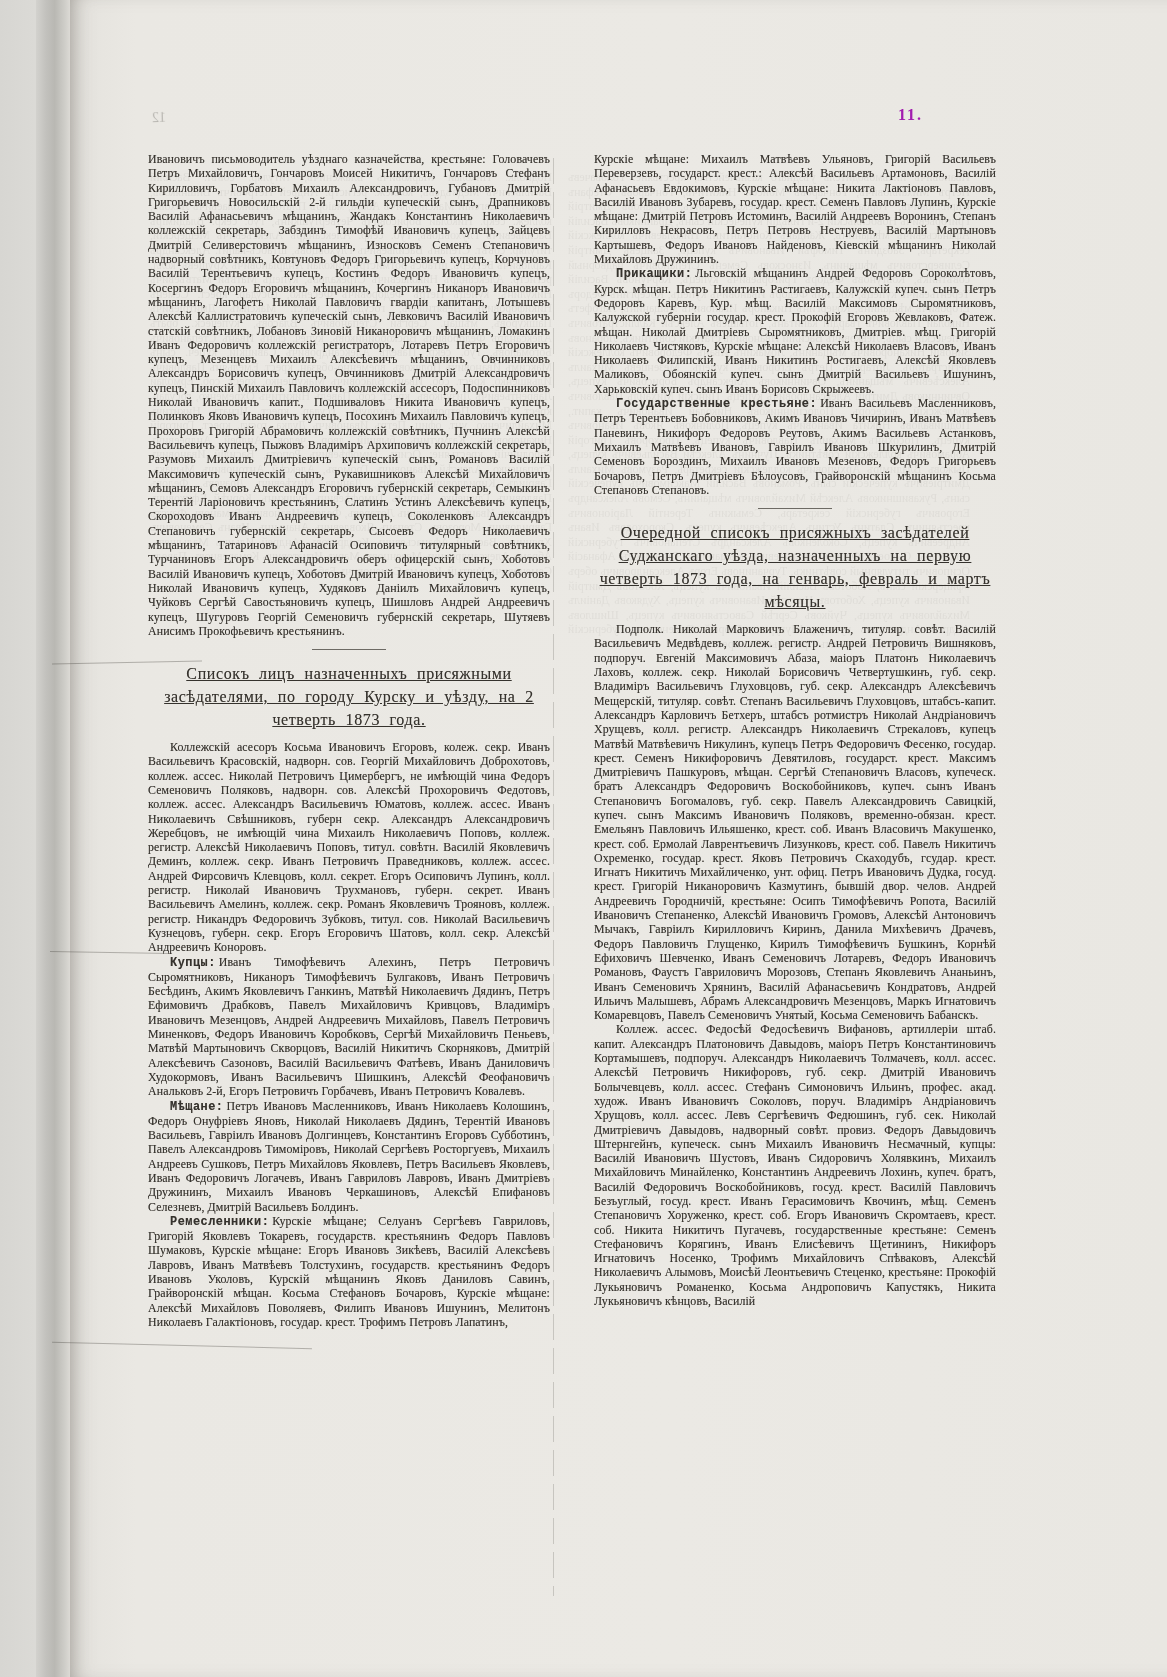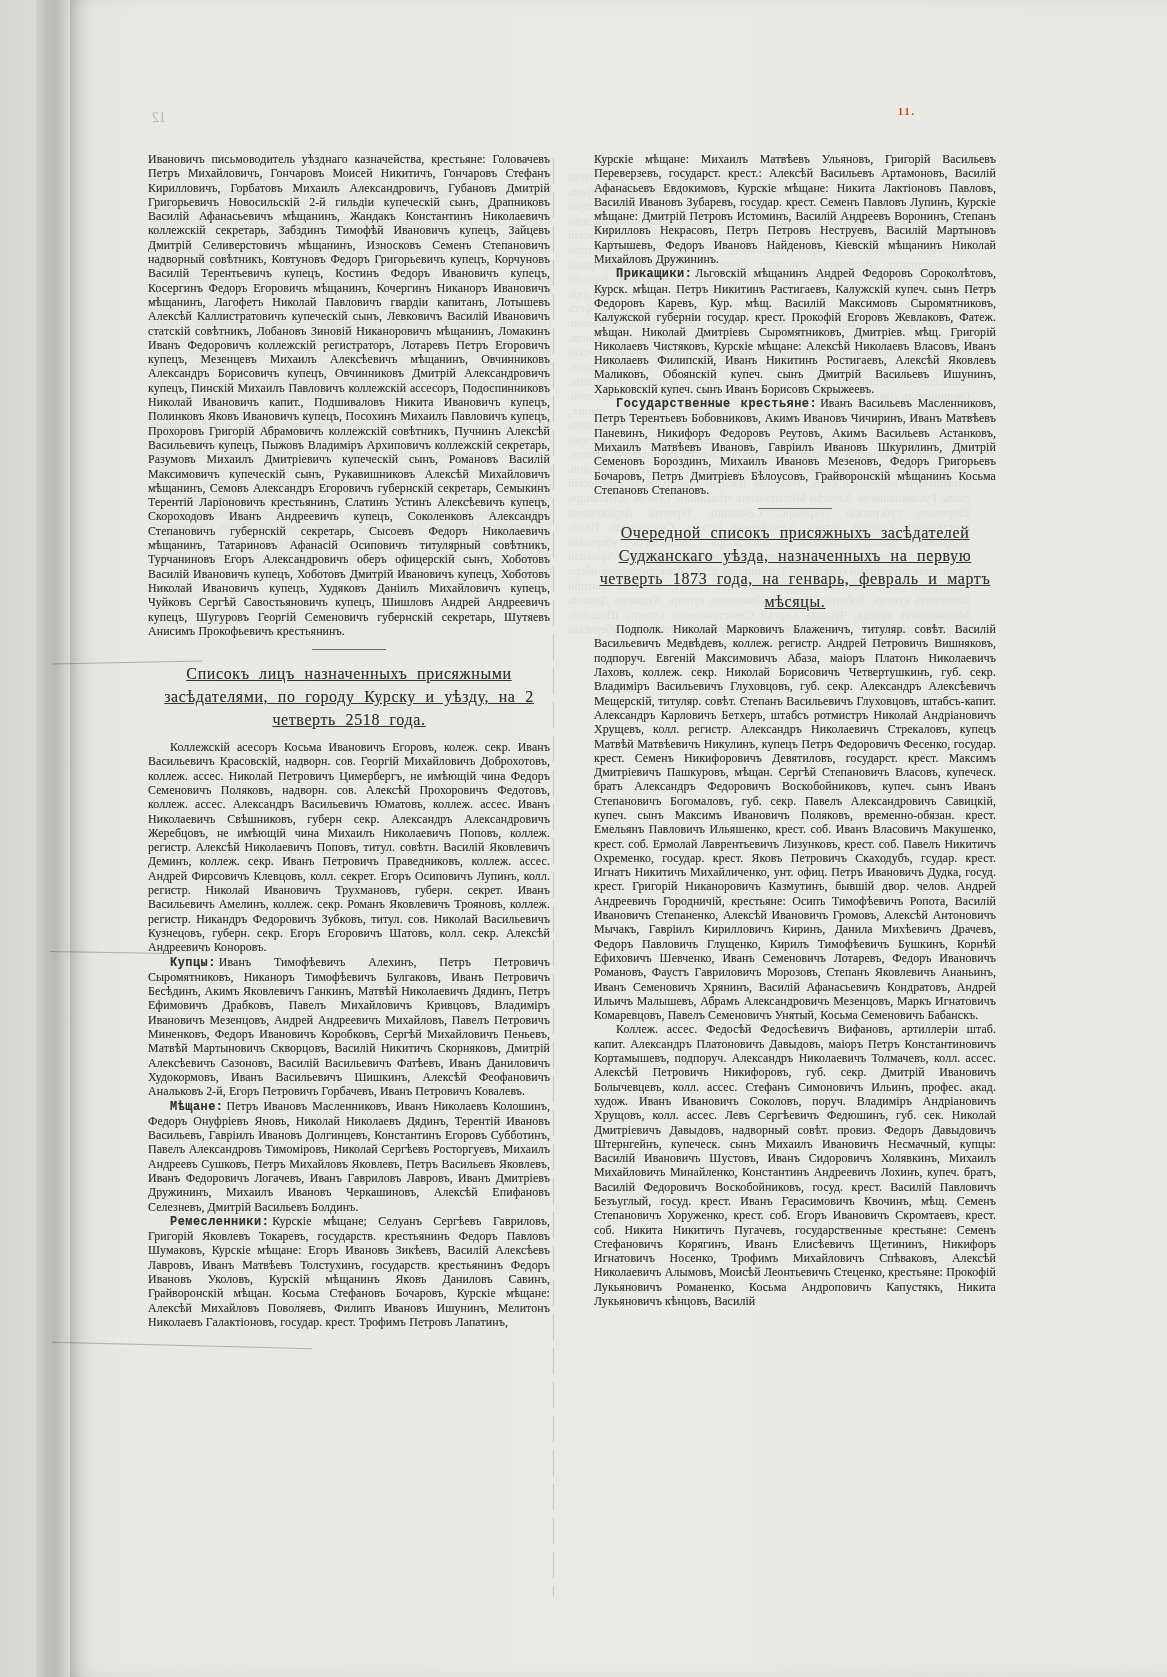--- a/index.html
+++ b/index.html
@@ -15,22 +15,22 @@
   }
   .book-edge{
     position:absolute;left:36px;top:0;width:34px;height:1677px;
     background:linear-gradient(90deg,#d3d2ce 0%,#c2c1bd 30%,#b9b8b3 55%,#cfcec9 85%,#dcdad5 100%);
   }
   .crack{position:absolute;height:1px;background:rgba(70,66,60,.35);}
   .crack.c1{left:52px;top:662px;width:150px;transform:rotate(-1.2deg);}
   .crack.c2{left:50px;top:952px;width:120px;transform:rotate(1deg);}
   .crack.c3{left:52px;top:1345px;width:260px;transform:rotate(1.4deg);}
   .page-number{
-    position:absolute;left:898px;top:106px;font-size:10px;letter-spacing:2px;
-    color:#c2410c;font-weight:700;
+    position:absolute;left:898px;top:106px;font-size:16px;letter-spacing:2px;
+    color:#a21caf;font-weight:700;
   }
   .ghost-number{
     position:absolute;left:152px;top:110px;font-size:14px;color:#8f8d88;
     transform:scaleX(-1) rotate(2deg);opacity:.55;filter:blur(.4px);
   }
   .col{
     position:absolute;top:152px;width:402px;
     font-size:11.9px;line-height:14.3px;color:#35322d;
     text-align:justify;letter-spacing:.1px;
     text-shadow:0 0 .5px rgba(64,58,50,.45);
@@ -79,21 +79,21 @@
 <div class="ghost ghost-r">Ивановичъ письмоводитель уѣзднаго казначейства, крестьяне: Головачевъ Петръ Михайловичъ, Гончаровъ Моисей Никитичъ, Гончаровъ Стефанъ Кирилловичъ, Горбатовъ Михаилъ Александровичъ, Губановъ Дмитрій Григорьевичъ Новосильскій 2-й гильдіи купеческій сынъ, Драпниковъ Василій Афанасьевичъ мѣщанинъ, Жандакъ Константинъ Николаевичъ коллежскій секретарь, Забздинъ Тимофѣй Ивановичъ купецъ, Зайцевъ Дмитрій Селиверстовичъ мѣщанинъ, Износковъ Семенъ Степановичъ надворный совѣтникъ, Ковтуновъ Федоръ Григорьевичъ купецъ, Корчуновъ Василій Терентьевичъ купецъ, Костинъ Федоръ Ивановичъ купецъ, Косергинъ Федоръ Егоровичъ мѣщанинъ, Кочергинъ Никаноръ Ивановичъ мѣщанинъ, Лагофетъ Николай Павловичъ гвардіи капитанъ, Лотышевъ Алексѣй Каллистратовичъ купеческій сынъ, Левковичъ Василій Ивановичъ статскій совѣтникъ, Лобановъ Зиновій Никаноровичъ мѣщанинъ, Ломакинъ Иванъ Федоровичъ коллежскій регистраторъ, Лотаревъ Петръ Егоровичъ купецъ, Мезенцевъ Михаилъ Алексѣевичъ мѣщанинъ, Овчинниковъ Александръ Борисовичъ купецъ, Овчинниковъ Дмитрій Александровичъ купецъ, Пинскій Михаилъ Павловичъ коллежскій ассесоръ, Подоспинниковъ Николай Ивановичъ капит., Подшиваловъ Никита Ивановичъ купецъ, Полинковъ Яковъ Ивановичъ купецъ, Посохинъ Михаилъ Павловичъ купецъ, Прохоровъ Григорій Абрамовичъ коллежскій совѣтникъ, Пучнинъ Алексѣй Васильевичъ купецъ, Пыжовъ Владиміръ Архиповичъ коллежскій секретарь, Разумовъ Михаилъ Дмитріевичъ купеческій сынъ, Романовъ Василій Максимовичъ купеческій сынъ, Рукавишниковъ Алексѣй Михайловичъ мѣщанинъ, Семовъ Александръ Егоровичъ губернскій секретарь, Семыкинъ Терентій Ларіоновичъ крестьянинъ, Слатинъ Устинъ Алексѣевичъ купецъ, Скороходовъ Иванъ Андреевичъ купецъ, Соколенковъ Александръ Степановичъ губернскій секретарь, Сысоевъ Федоръ Николаевичъ мѣщанинъ, Татариновъ Афанасій Осиповичъ титулярный совѣтникъ, Турчаниновъ Егоръ Александровичъ оберъ офицерскій сынъ, Хоботовъ Василій Ивановичъ купецъ, Хоботовъ Дмитрій Ивановичъ купецъ, Хоботовъ Николай Ивановичъ купецъ, Худяковъ Даніилъ Михайловичъ купецъ, Чуйковъ Сергѣй Савостьяновичъ купецъ, Шишловъ Андрей Андреевичъ купецъ, Шугуровъ Георгій Семеновичъ губернскій секретарь, Шутяевъ Анисимъ Прокофьевичъ крестьянинъ.</div>
 
 <div class="ghost-number">12</div>
 <div class="page-number">11.</div>
 
 <div class="col-rule"></div>
 
 <div class="col col-left">
   <p class="no-indent">Ивановичъ письмоводитель уѣзднаго казначейства, крестьяне: Головачевъ Петръ Михайловичъ, Гончаровъ Моисей Никитичъ, Гончаровъ Стефанъ Кирилловичъ, Горбатовъ Михаилъ Александровичъ, Губановъ Дмитрій Григорьевичъ Новосильскій 2-й гильдіи купеческій сынъ, Драпниковъ Василій Афанасьевичъ мѣщанинъ, Жандакъ Константинъ Николаевичъ коллежскій секретарь, Забздинъ Тимофѣй Ивановичъ купецъ, Зайцевъ Дмитрій Селиверстовичъ мѣщанинъ, Износковъ Семенъ Степановичъ надворный совѣтникъ, Ковтуновъ Федоръ Григорьевичъ купецъ, Корчуновъ Василій Терентьевичъ купецъ, Костинъ Федоръ Ивановичъ купецъ, Косергинъ Федоръ Егоровичъ мѣщанинъ, Кочергинъ Никаноръ Ивановичъ мѣщанинъ, Лагофетъ Николай Павловичъ гвардіи капитанъ, Лотышевъ Алексѣй Каллистратовичъ купеческій сынъ, Левковичъ Василій Ивановичъ статскій совѣтникъ, Лобановъ Зиновій Никаноровичъ мѣщанинъ, Ломакинъ Иванъ Федоровичъ коллежскій регистраторъ, Лотаревъ Петръ Егоровичъ купецъ, Мезенцевъ Михаилъ Алексѣевичъ мѣщанинъ, Овчинниковъ Александръ Борисовичъ купецъ, Овчинниковъ Дмитрій Александровичъ купецъ, Пинскій Михаилъ Павловичъ коллежскій ассесоръ, Подоспинниковъ Николай Ивановичъ капит., Подшиваловъ Никита Ивановичъ купецъ, Полинковъ Яковъ Ивановичъ купецъ, Посохинъ Михаилъ Павловичъ купецъ, Прохоровъ Григорій Абрамовичъ коллежскій совѣтникъ, Пучнинъ Алексѣй Васильевичъ купецъ, Пыжовъ Владиміръ Архиповичъ коллежскій секретарь, Разумовъ Михаилъ Дмитріевичъ купеческій сынъ, Романовъ Василій Максимовичъ купеческій сынъ, Рукавишниковъ Алексѣй Михайловичъ мѣщанинъ, Семовъ Александръ Егоровичъ губернскій секретарь, Семыкинъ Терентій Ларіоновичъ крестьянинъ, Слатинъ Устинъ Алексѣевичъ купецъ, Скороходовъ Иванъ Андреевичъ купецъ, Соколенковъ Александръ Степановичъ губернскій секретарь, Сысоевъ Федоръ Николаевичъ мѣщанинъ, Татариновъ Афанасій Осиповичъ титулярный совѣтникъ, Турчаниновъ Егоръ Александровичъ оберъ офицерскій сынъ, Хоботовъ Василій Ивановичъ купецъ, Хоботовъ Дмитрій Ивановичъ купецъ, Хоботовъ Николай Ивановичъ купецъ, Худяковъ Даніилъ Михайловичъ купецъ, Чуйковъ Сергѣй Савостьяновичъ купецъ, Шишловъ Андрей Андреевичъ купецъ, Шугуровъ Георгій Семеновичъ губернскій секретарь, Шутяевъ Анисимъ Прокофьевичъ крестьянинъ.</p>
   <div class="short-rule"></div>
-  <div class="heading1">Списокъ лицъ назначенныхъ присяжными засѣдателями, по городу Курску и уѣзду, на 2 четверть 2518 года.</div>
+  <div class="heading1">Списокъ лицъ назначенныхъ присяжными засѣдателями, по городу Курску и уѣзду, на 2 четверть 1873 года.</div>
   <p>Коллежскій асесоръ Косьма Ивановичъ Егоровъ, колеж. секр. Иванъ Васильевичъ Красовскій, надворн. сов. Георгій Михайловичъ Доброхотовъ, коллеж. ассес. Николай Петровичъ Цимербергъ, не имѣющій чина Федоръ Семеновичъ Поляковъ, надворн. сов. Алексѣй Прохоровичъ Федотовъ, коллеж. ассес. Александръ Васильевичъ Юматовъ, коллеж. ассес. Иванъ Николаевичъ Свѣшниковъ, губерн секр. Александръ Александровичъ Жеребцовъ, не имѣющій чина Михаилъ Николаевичъ Поповъ, коллеж. регистр. Алексѣй Николаевичъ Поповъ, титул. совѣтн. Василій Яковлевичъ Деминъ, коллеж. секр. Иванъ Петровичъ Праведниковъ, коллеж. ассес. Андрей Фирсовичъ Клевцовъ, колл. секрет. Егоръ Осиповичъ Лупинъ, колл. регистр. Николай Ивановичъ Трухмановъ, губерн. секрет. Иванъ Васильевичъ Амелинъ, коллеж. секр. Романъ Яковлевичъ Трояновъ, коллеж. регистр. Никандръ Федоровичъ Зубковъ, титул. сов. Николай Васильевичъ Кузнецовъ, губерн. секр. Егоръ Егоровичъ Шатовъ, колл. секр. Алексѣй Андреевичъ Коноровъ.</p>
   <p>
     <span class="lead">Купцы:</span><span>Иванъ Тимофѣевичъ Алехинъ, Петръ Петровичъ Сыромятниковъ, Никаноръ Тимофѣевичъ Булгаковъ, Иванъ Петровичъ Бесѣдинъ, Акимъ Яковлевичъ Ганкинъ, Матвѣй Николаевичъ Дядинъ, Петръ Ефимовичъ Драбковъ, Павелъ Михайловичъ Кривцовъ, Владиміръ Ивановичъ Мезенцовъ, Андрей Андреевичъ Михайловъ, Павелъ Петровичъ Миненковъ, Федоръ Ивановичъ Коробковъ, Сергѣй Михайловичъ Пеньевъ, Матвѣй Мартыновичъ Скворцовъ, Василій Никитичъ Скорняковъ, Дмитрій Алексѣевичъ Сазоновъ, Василій Васильевичъ Фатѣевъ, Иванъ Даниловичъ Худокормовъ, Иванъ Васильевичъ Шишкинъ, Алексѣй Феофановичъ Анальковъ 2-й, Егоръ Петровичъ Горбачевъ, Иванъ Петровичъ Ковалевъ.</span>
   </p>
   <p>
     <span class="lead">Мѣщане:</span><span>Петръ Ивановъ Масленниковъ, Иванъ Николаевъ Колошинъ, Федоръ Онуфріевъ Яновъ, Николай Николаевъ Дядинъ, Терентій Ивановъ Васильевъ, Гавріилъ Ивановъ Долгинцевъ, Константинъ Егоровъ Субботинъ, Павелъ Александровъ Тимоміровъ, Николай Сергѣевъ Росторгуевъ, Михаилъ Андреевъ Сушковъ, Петръ Михайловъ Яковлевъ, Петръ Васильевъ Яковлевъ, Иванъ Федоровичъ Логачевъ, Иванъ Гавриловъ Лавровъ, Иванъ Дмитріевъ Дружининъ, Михаилъ Ивановъ Черкашиновъ, Алексѣй Епифановъ Селезневъ, Дмитрій Васильевъ Болдинъ.</span>
   </p>
   <p>
     <span class="lead">Ремесленники:</span><span>Курскіе мѣщане; Селуанъ Сергѣевъ Гавриловъ, Григорій Яковлевъ Токаревъ, государств. крестьянинъ Федоръ Павловъ Шумаковъ, Курскіе мѣщане: Егоръ Ивановъ Зикѣевъ, Василій Алексѣевъ Лавровъ, Иванъ Матвѣевъ Толстухинъ, государств. крестьянинъ Федоръ Ивановъ Уколовъ, Курскій мѣщанинъ Яковъ Даниловъ Савинъ, Грайворонскій мѣщан. Косьма Стефановъ Бочаровъ, Курскіе мѣщане: Алексѣй Михайловъ Поволяевъ, Филипъ Ивановъ Ишунинъ, Мелитонъ Николаевъ Галактіоновъ, государ. крест. Трофимъ Петровъ Лапатинъ,</span>
   </p>

